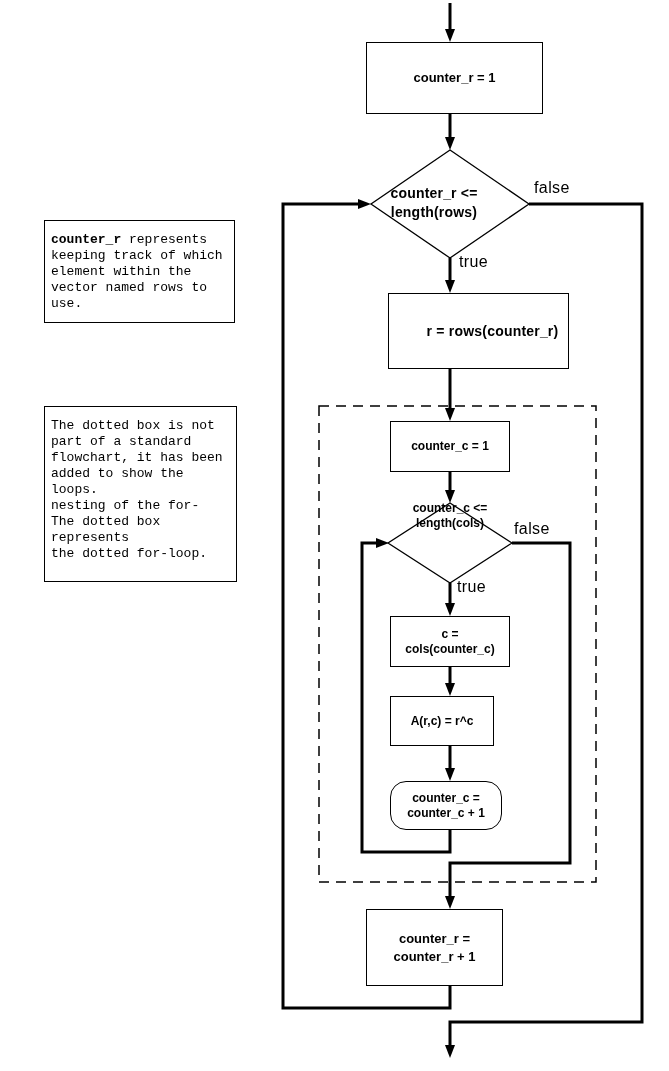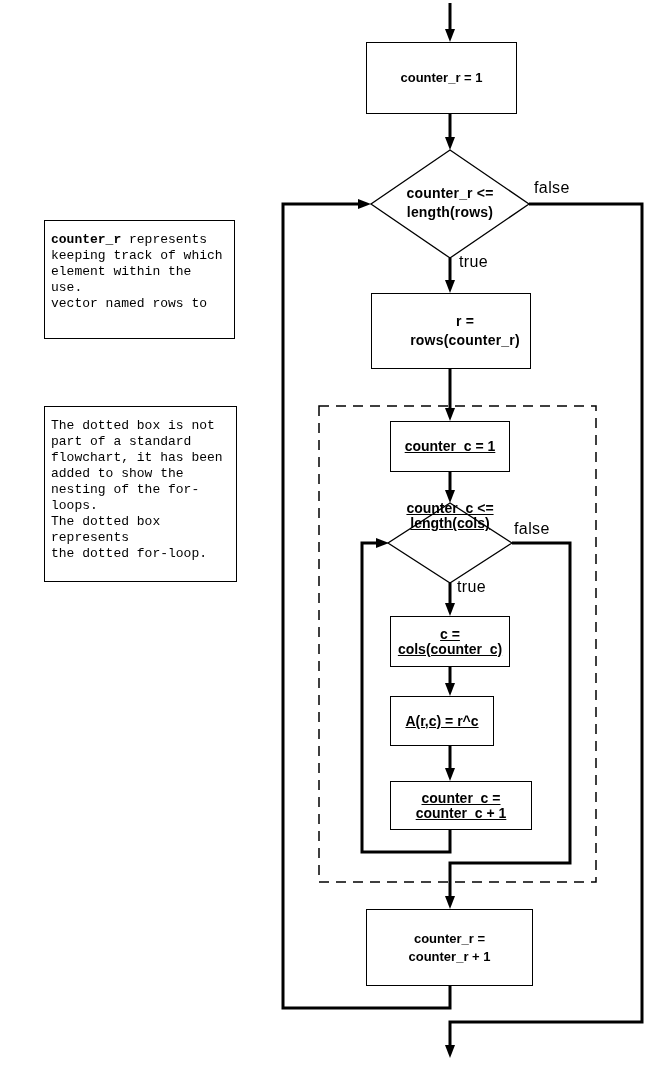--- a/index.html
+++ b/index.html
@@ -4,21 +4,21 @@
 <style>
   html,body{margin:0;padding:0;background:#fff;}
   .stage{position:relative;width:669px;height:1071px;background:#ffffff;
          font-family:"Liberation Sans",sans-serif;color:#000;overflow:hidden;}
   .layer{position:absolute;left:0;top:0;}
   .node{position:absolute;box-sizing:border-box;border:1px solid #000;background:#fff;
         display:flex;flex-direction:column;align-items:center;justify-content:center;
         text-align:center;font-weight:bold;}
   .fs13{font-size:13px;line-height:18px;}
   .fs14{font-size:14px;line-height:19px;letter-spacing:.2px;}
-  .fs11{font-size:14px;line-height:15px;text-decoration:underline;}
+  .fs11{font-size:12px;line-height:15px;}
   .dtext{position:absolute;text-align:center;font-weight:bold;background:transparent;}
   .branch{position:absolute;font-size:16px;font-weight:normal;letter-spacing:.4px;}
   .note{position:absolute;box-sizing:border-box;border:1px solid #000;background:#fff;
         font-family:"Liberation Mono","DejaVu Sans Mono",monospace;
         font-size:13px;line-height:16px;padding:11px 3px 0 6px;}
   .note-line{white-space:pre;}
   .b{font-weight:bold;}
 </style>
 </head>
 <body>
@@ -57,79 +57,79 @@
       <polygon points="445,490 455,490 450,503"></polygon>
       <polygon points="376,538 376,548 389,543"></polygon>
       <polygon points="445,603 455,603 450,616"></polygon>
       <polygon points="445,683 455,683 450,696"></polygon>
       <polygon points="445,768 455,768 450,781"></polygon>
       <polygon points="445,896 455,896 450,909"></polygon>
       <polygon points="445,1045 455,1045 450,1058"></polygon>
     </g>
   </svg>
 
-  <div class="node fs13" style="left:366px;top:42px;width:151px;height:72px;">
+  <div class="node fs13" style="left:366px;top:42px;width:177px;height:72px;">
     <span>counter_r = 1</span>
   </div>
 
-  <div class="node fs14" style="left:371px;top:293px;width:160px;height:76px;padding-left:28px;">
+  <div class="node fs14" style="left:388px;top:293px;width:181px;height:76px;padding-left:28px;">
     <span>r = rows(counter_r)</span>
   </div>
 
   <div class="node fs11" style="left:390px;top:421px;width:120px;height:51px;">
     <span>counter_c = 1</span>
   </div>
 
   <div class="node fs11" style="left:390px;top:616px;width:120px;height:51px;">
     <span>c =</span>
     <span>cols(counter_c)</span>
   </div>
 
   <div class="node fs11" style="left:390px;top:696px;width:104px;height:50px;">
     <span>A(r,c) = r^c</span>
   </div>
 
-  <div class="node fs11" style="left:390px;top:781px;width:142px;height:49px;">
+  <div class="node fs11" style="left:390px;top:781px;width:112px;height:49px;border-radius:16px;">
     <span>counter_c =</span>
     <span>counter_c + 1</span>
   </div>
 
-  <div class="node fs13" style="left:366px;top:909px;width:167px;height:77px;">
+  <div class="node fs13" style="left:366px;top:909px;width:137px;height:77px;">
     <span>counter_r =</span>
     <span>counter_r + 1</span>
   </div>
 
-  <div class="dtext fs14" style="left:370px;top:184px;width:160px;">
+  <div class="dtext fs14" style="left:354px;top:184px;width:160px;">
     <div>counter_r &lt;=</div>
     <div>length(rows)</div>
   </div>
 
   <div class="dtext fs11" style="left:390px;top:501px;width:120px;">
     <div>counter_c &lt;=</div>
     <div>length(cols)</div>
   </div>
 
   <div class="branch" style="left:534px;top:179px;">false</div>
   <div class="branch" style="left:459px;top:253px;">true</div>
   <div class="branch" style="left:514px;top:520px;">false</div>
   <div class="branch" style="left:457px;top:578px;">true</div>
 
-  <div class="note" style="left:44px;top:220px;width:191px;height:119px;">
+  <div class="note" style="left:44px;top:220px;width:191px;height:103px;">
     <div class="note-line"><span class="b">counter_r</span><span> represents</span></div>
     <div class="note-line">keeping track of which</div>
     <div class="note-line">element within the</div>
+    <div class="note-line">vector named rows to</div>
     <div class="note-line">use.</div>
-    <div class="note-line">vector named rows to</div>
   </div>
 
   <div class="note" style="left:44px;top:406px;width:193px;height:176px;">
     <div class="note-line">The dotted box is not</div>
     <div class="note-line">part of a standard</div>
     <div class="note-line">flowchart, it has been</div>
     <div class="note-line">added to show the</div>
+    <div class="note-line">loops.</div>
     <div class="note-line">nesting of the for-</div>
-    <div class="note-line">loops.</div>
     <div class="note-line">The dotted box</div>
     <div class="note-line">represents</div>
     <div class="note-line">the dotted for-loop.</div>
   </div>
 
 </div>
 
 </body></html>

